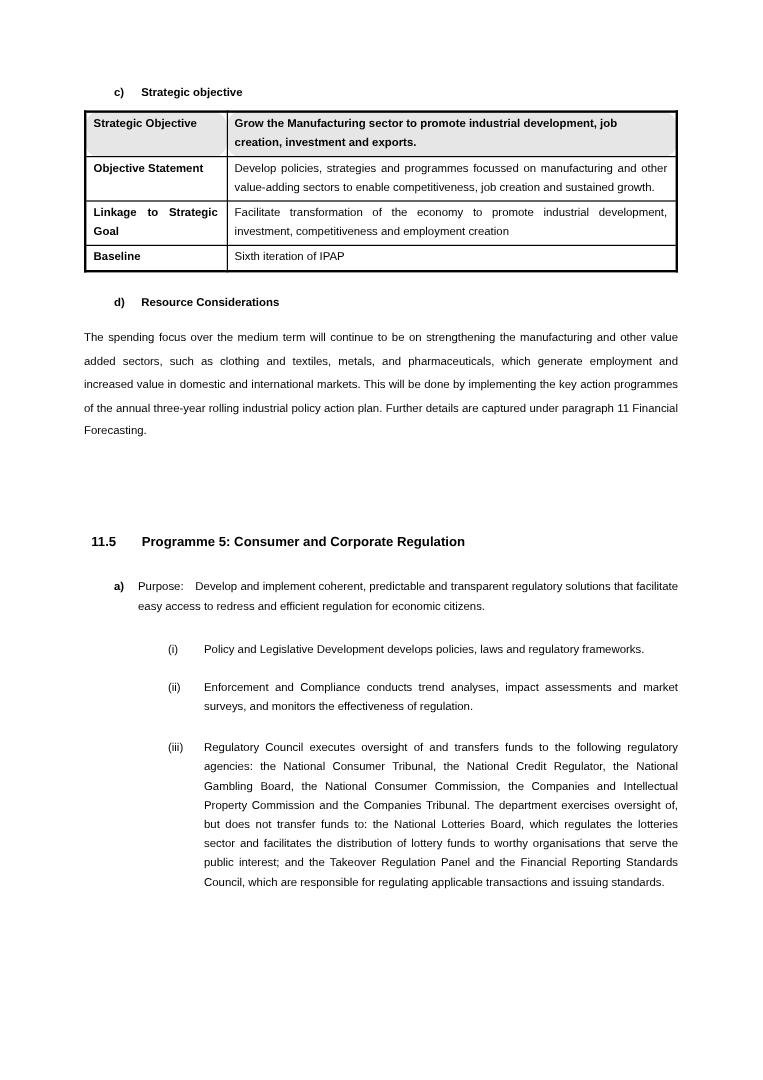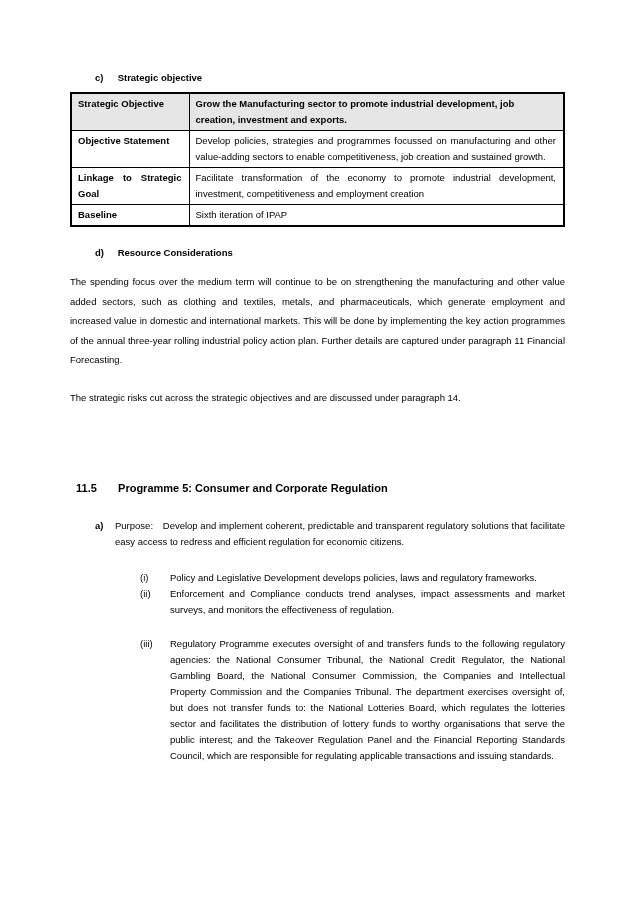--- a/index.html
+++ b/index.html
@@ -1,15 +1,15 @@
 <!DOCTYPE html>
 <html><head>
 <meta charset="utf-8">
 <style>
-  * { margin: 0; padding: 0; box-sizing: border-box; }
+  * { margin: 0; padding: 0; box-sizing: border-box; border-radius: 12px; }
   html, body { background: #ffffff; }
   body {
     width: 636px; height: 900px;
     font-family: "Liberation Sans", sans-serif;
     color: #000000;
     position: relative;
     overflow: hidden;
   }
   .page {
     position: absolute; inset: 0;
@@ -82,21 +82,21 @@
     position: relative;
     margin-left: 100px;
     line-height: 16px;
     text-align: justify;
   }
   .roman-item .item-label {
     position: absolute; left: -30px; top: 0;
     font-weight: normal;
   }
   .mt20 { margin-top: 20px; }
-  .mt16 { }
+  .mt16 { margin-top: 16px; }
   .mt18 { margin-top: 18px; }
   .heading-c { margin-top: 72px; }
   .heading-d { margin-top: 20px; }
   .heading-e { margin-top: 12px; }
   .heading-b { margin-top: 18px; }
   .page-number {
     position: absolute;
     left: 0; right: 0; top: 822px;
     text-align: center;
     font-size: 9.5px;
@@ -135,21 +135,20 @@
     </table>
 
     <div class="sub-heading heading-d">
       <span class="h-label">d)</span>
       <span>Resource Considerations</span>
     </div>
 
     <p class="body-para">The spending focus over the medium term will continue to be on strengthening the manufacturing and other value added sectors, such as clothing and textiles, metals, and pharmaceuticals, which generate employment and increased value in domestic and international markets. This will be done by implementing the key action programmes of the annual three-year rolling industrial policy action plan. Further details are captured under paragraph 11 Financial Forecasting.</p>
 
 
-    <p class="body-para single">The strategic risks cut across the strategic objectives and are discussed under paragraph 14.</p>
 
     <div class="main-heading">
       <span class="num">11.5</span>
       <span>Programme 5: Consumer and Corporate Regulation</span>
     </div>
 
     <div class="letter-item">
       <span class="item-label">a)</span>
       <span class="lead purpose-lead">Purpose:</span>
       <span>Develop and implement coherent, predictable and transparent regulatory solutions that facilitate easy access to redress and efficient regulation for economic citizens.</span>
@@ -163,19 +162,19 @@
     </div>
 
     <div class="roman-item mt16">
       <span class="item-label">(ii)</span>
       <span class="lead">Enforcement and Compliance</span>
       <span>conducts trend analyses, impact assessments and market surveys, and monitors the effectiveness of regulation.</span>
     </div>
 
     <div class="roman-item mt18">
       <span class="item-label">(iii)</span>
-      <span class="lead">Regulatory Programme</span>
+      <span class="lead">Regulatory Council</span>
       <span>executes oversight of and transfers funds to the following regulatory agencies: the National Consumer Tribunal, the National Credit Regulator, the National Gambling Board, the National Consumer Commission, the Companies and Intellectual Property Commission and the Companies Tribunal. The department exercises oversight of, but does not transfer funds to: the National Lotteries Board, which regulates the lotteries sector and facilitates the distribution of lottery funds to worthy organisations that serve the public interest; and the Takeover Regulation Panel and the Financial Reporting Standards Council, which are responsible for regulating applicable transactions and issuing standards.</span>
     </div>
 
   </div>
 
 </div>
 
 </body></html>

